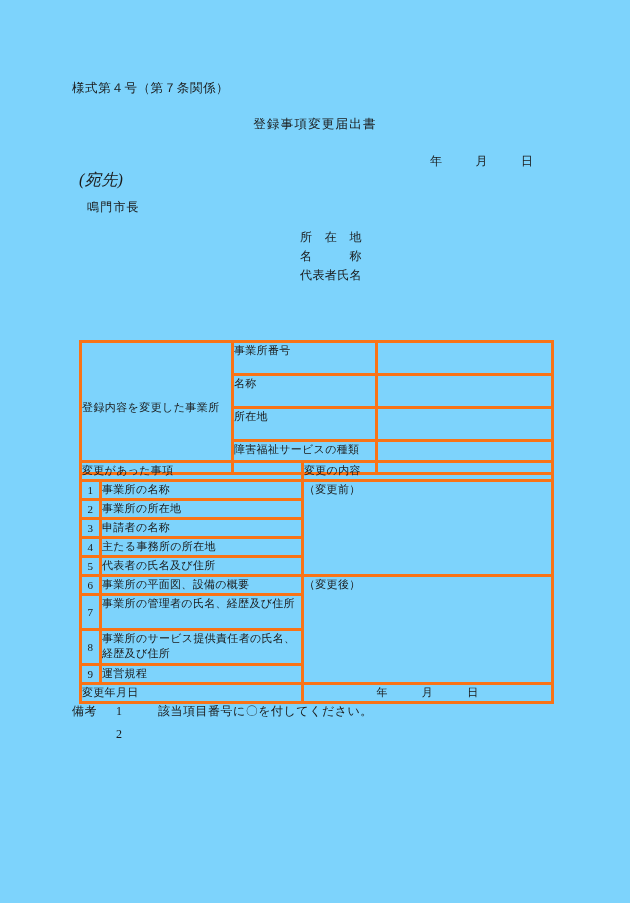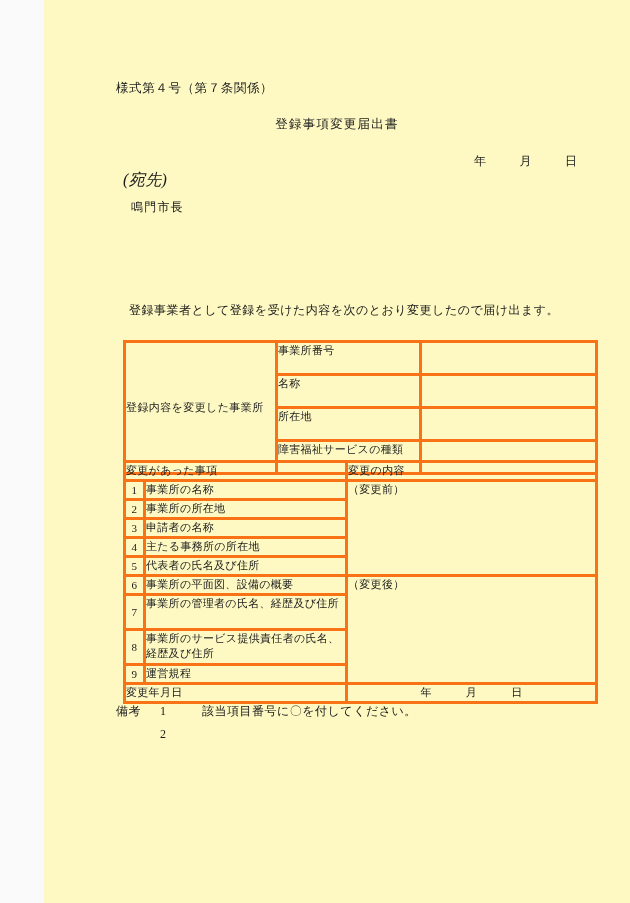--- a/index.html
+++ b/index.html
@@ -12,22 +12,21 @@
     width: 630px;
     height: 903px;
     position: relative;
     font-family: "Liberation Serif", "DejaVu Serif", serif;
     color: #1a1a1a;
     overflow: hidden;
   }
   .page {
     position: absolute;
     inset: 0;
-    background: #fef9c3;
-    margin-left: 44px;
+    background: #7dd3fc;
   }
 
   
   .form-no {
     position: absolute;
     left: 72px;
     top: 80px;
     font-size: 12.5px;
     letter-spacing: 0.6px;
     white-space: nowrap;
@@ -163,22 +162,26 @@
 
   <div class="doc-title">登録事項変更届出書</div>
 
   <div class="date-line">
     <span>年</span><span class="gap"></span><span>月</span><span class="gap"></span><span>日</span>
   </div>
 
   <div class="addressee-label">(宛先)</div>
   <div class="addressee-name">鳴門市長</div>
 
-
-  <div class="statement">登録事業者として登録を受けた内容を次のとおり変更したので届け出ます。</div>
+  <div class="applicant-block">
+    <div>所　在　地</div>
+    <div>名　　　称</div>
+    <div>代表者氏名</div>
+  </div>
+
 
   <table class="tbl" id="tbl-office">
     <colgroup>
       <col style="width:152px">
       <col style="width:144px">
       <col style="width:176px">
     </colgroup>
     <tbody>
       <tr>
         <td class="office-head" rowspan="4">登録内容を変更した事業所</td>

